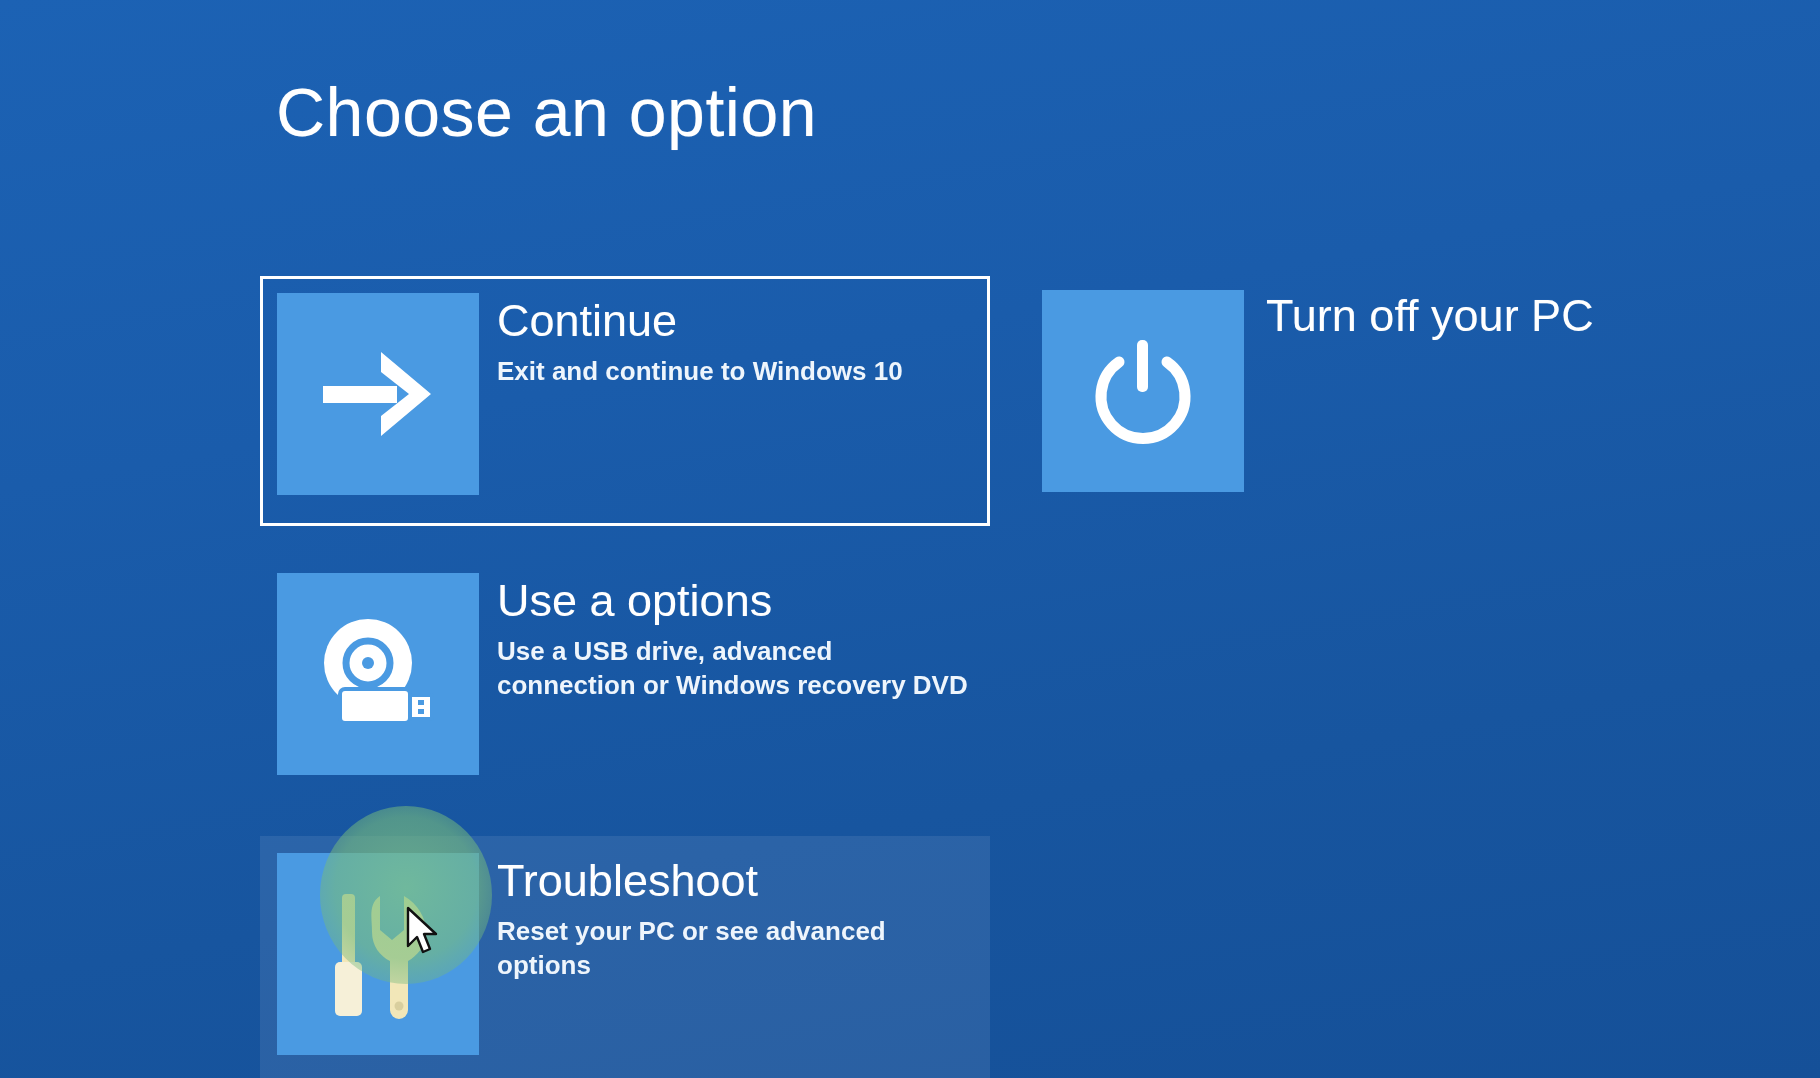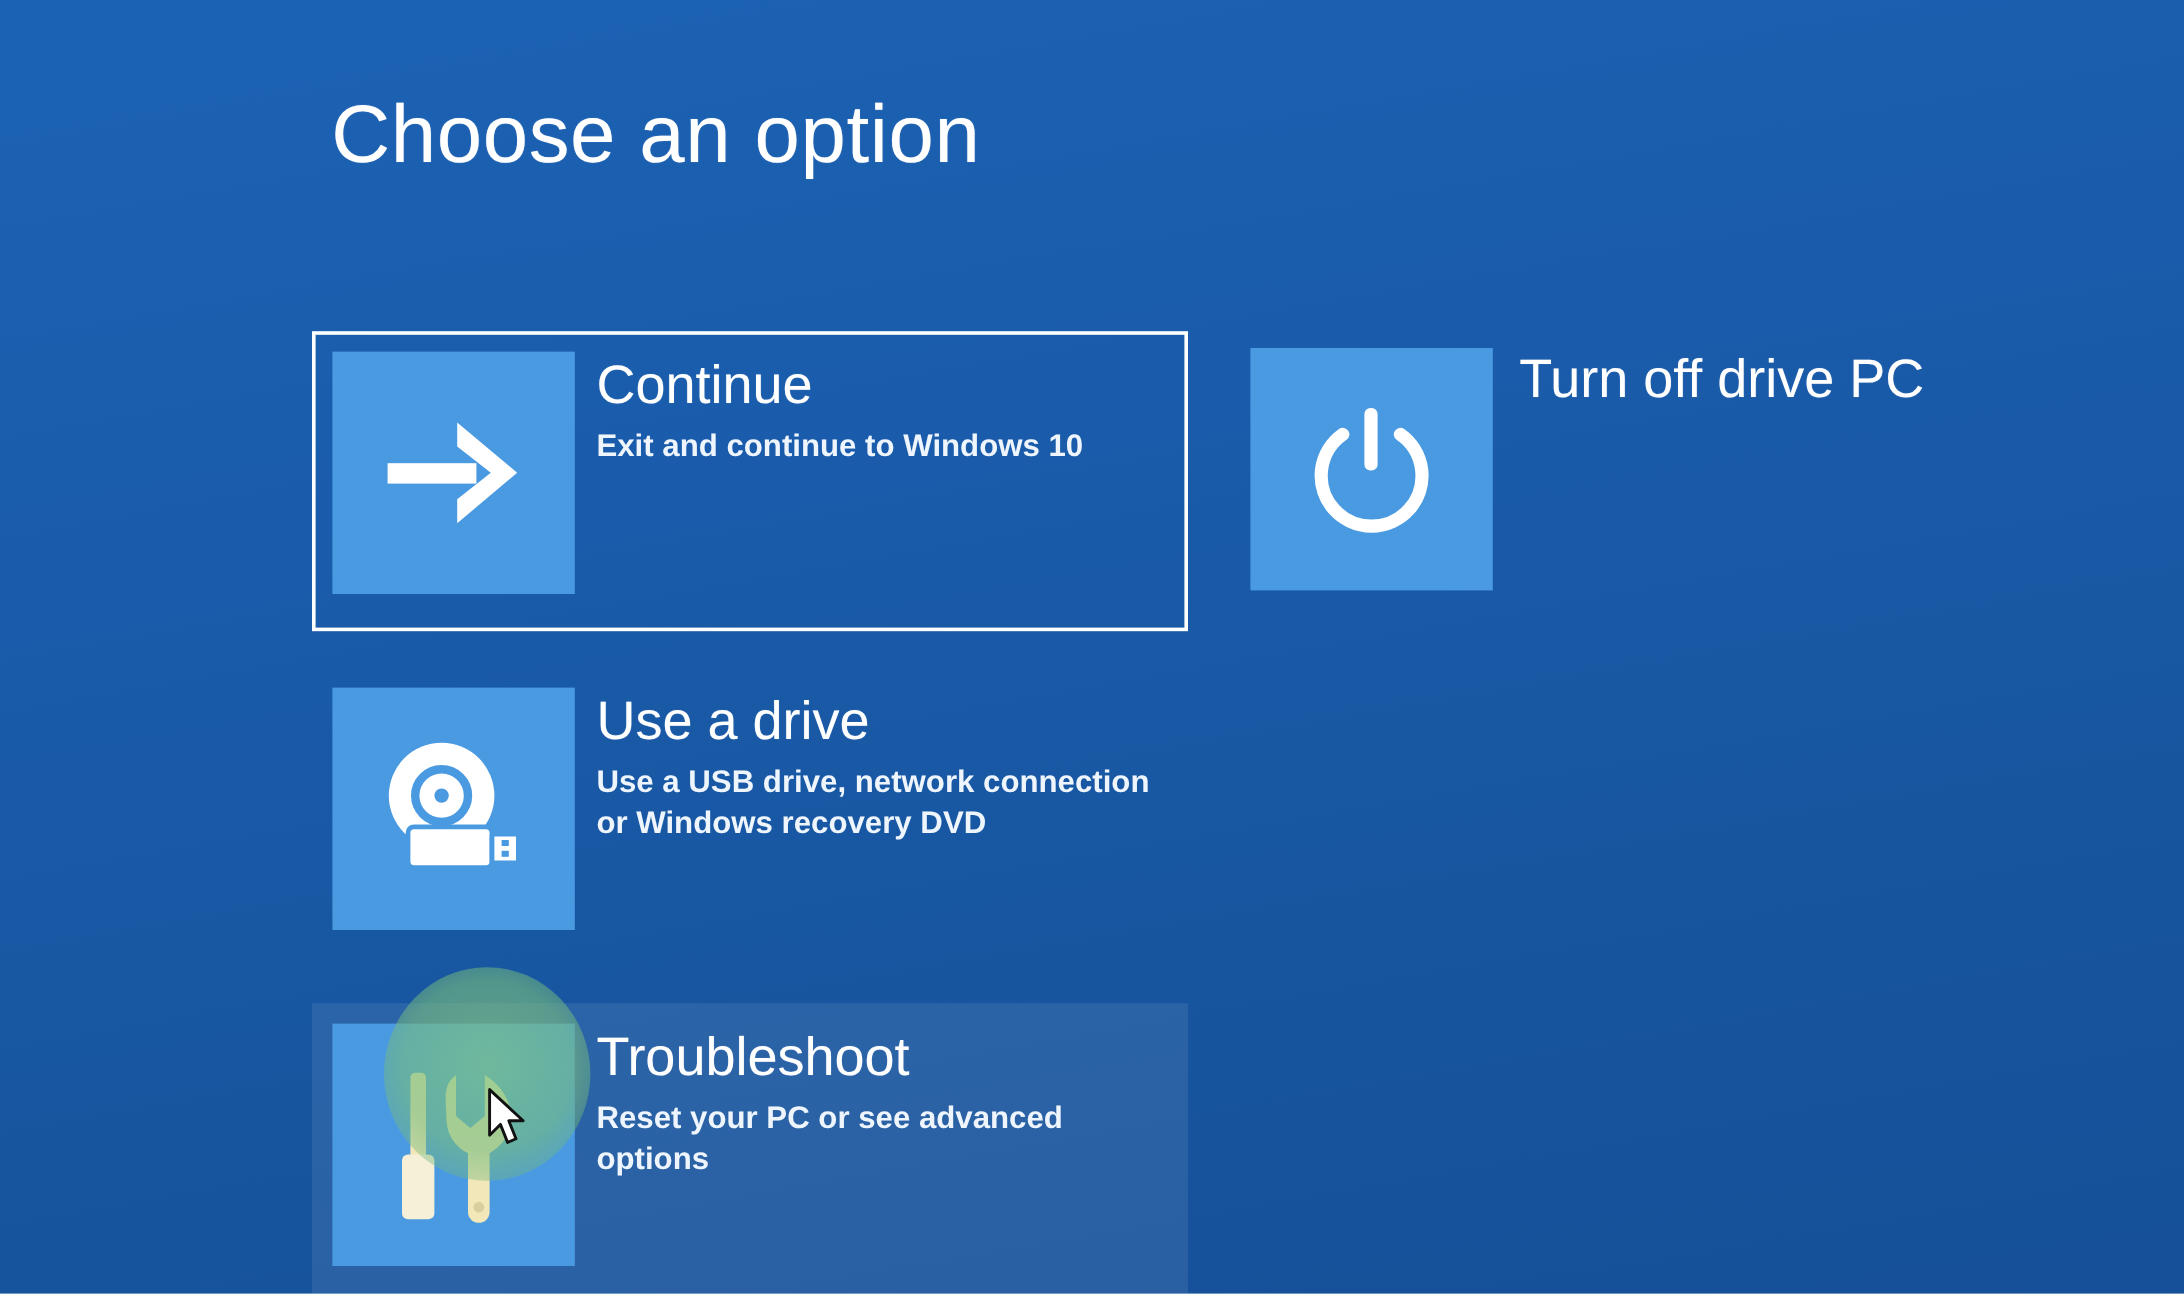--- a/index.html
+++ b/index.html
@@ -173,22 +173,22 @@
 
         <rect x="30" y="74" width="70" height="34" rx="5" fill="#ffffff" stroke="#4a9ae2" stroke-width="4"></rect>
 
         <rect x="100" y="80" width="22" height="24" rx="2" fill="#ffffff" stroke="#4a9ae2" stroke-width="4"></rect>
         <rect x="108" y="85" width="6" height="5" fill="#4a9ae2"></rect>
         <rect x="108" y="94" width="6" height="5" fill="#4a9ae2"></rect>
       </svg>
     </div>
 
     <div class="option-text">
-      <div class="option-title">Use a drive</div>
-      <div class="option-sub">Use a USB drive, network connection or Windows recovery DVD</div>
+      <div class="option-title">Use a options</div>
+      <div class="option-sub">Use a USB drive, advanced connection or Windows recovery DVD</div>
     </div>
   </div>
 
   <div class="option-row hovered">
 
     <div class="icon-tile">
       <svg class="glyph" width="120" height="136" viewBox="0 0 120 136">
 
         <rect x="24" y="8" width="13" height="72" rx="4" fill="#f2e7b8"></rect>
         <rect x="17" y="76" width="27" height="54" rx="5" fill="#f6f0d8"></rect>
@@ -215,21 +215,21 @@
 <div id="power-option">
 
   <div class="icon-tile">
     <svg class="glyph" width="108" height="110" viewBox="0 0 108 110">
       <path d="M30 26 A42 42 0 1 0 78 26" fill="none" stroke="#ffffff" stroke-width="11" stroke-linecap="round"></path>
       <rect x="48" y="4" width="11" height="52" rx="5" fill="#ffffff"></rect>
     </svg>
   </div>
 
   <div class="option-text">
-    <div class="option-title">Turn off drive PC</div>
+    <div class="option-title">Turn off your PC</div>
   </div>
 </div>
 
 <div id="click-highlight"></div>
 
 <svg id="mouse-cursor" viewBox="0 0 34 50">
   <polygon points="2,2 2,40 11,31 17,46 24,43 18,28 30,28" fill="#ffffff" stroke="#111111" stroke-width="2.4" stroke-linejoin="round"></polygon>
 </svg>
 
 </body></html>

